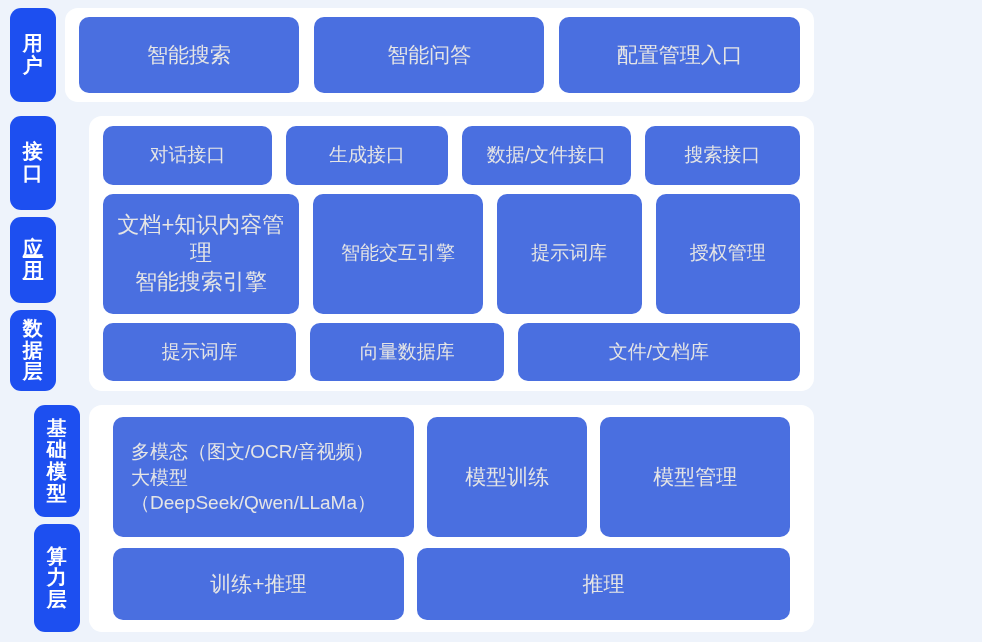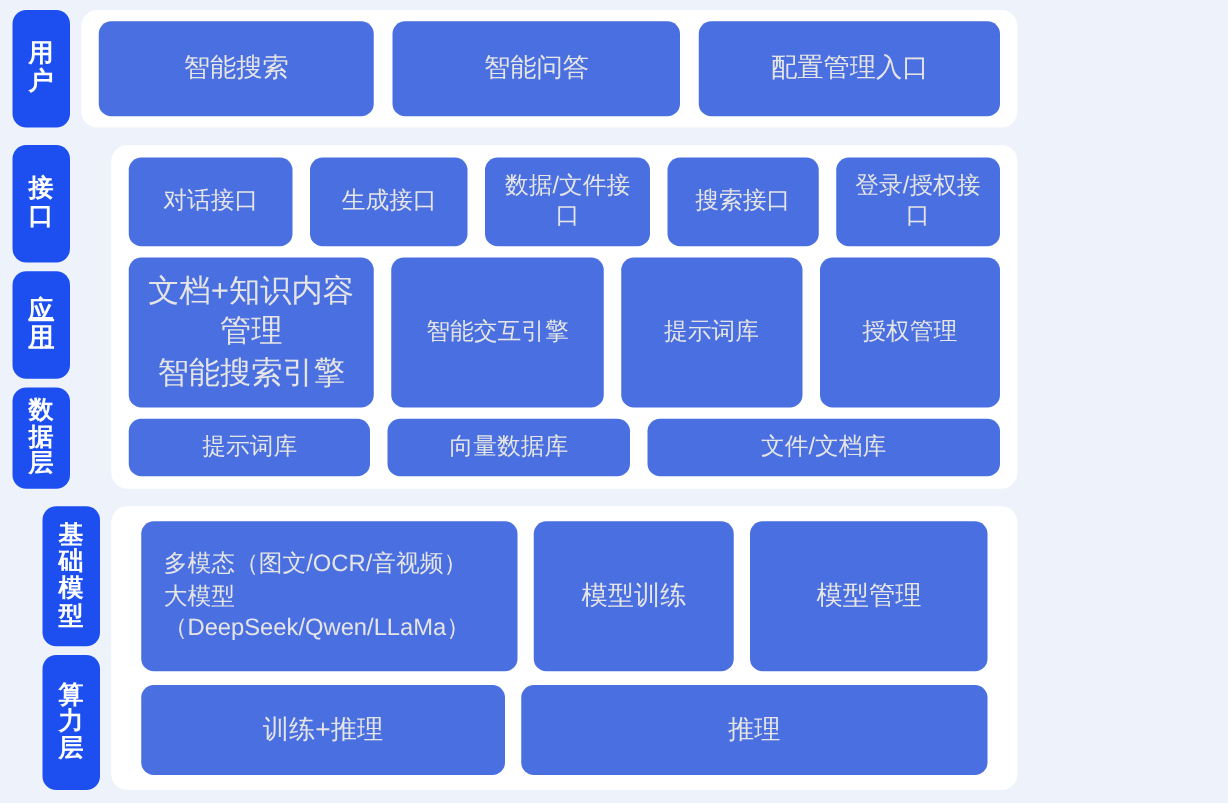--- a/index.html
+++ b/index.html
@@ -111,21 +111,21 @@
     text-align: center;
     font-size: 21px;
     font-weight: 400;
     line-height: 1.28;
     box-sizing: border-box;
     padding: 4px 8px;
     white-space: pre-line;
     flex: 1 1 0;
   }
   .card-sm { font-size: 19px; }
-  .card-multiline { font-size: 25px; line-height: 1.3; }
+  .card-multiline { font-size: 22px; line-height: 1.3; }
   .card-mm { font-size: 19px; line-height: 1.32; text-align: left; padding-left: 18px; }
 
   
   .g-1   { flex-grow: 1; }
   .g-105 { flex-grow: 1.05; }
   .g-11  { flex-grow: 1.1; }
   .g-12  { flex-grow: 1.2; }
   .g-13  { flex-grow: 1.3; }
   .g-14  { flex-grow: 1.4; }
   .g-15  { flex-grow: 1.5; }
@@ -163,21 +163,20 @@
         <span>数据层</span>
       </div>
     </div>
     <div class="panel panel-middle">
 
       <div class="row row-middle">
         <div class="card card-sm g-11">对话接口</div>
         <div class="card card-sm g-105">生成接口</div>
         <div class="card card-sm g-11">数据/文件接口</div>
         <div class="card card-sm g-1">搜索接口</div>
-        <div class="card card-sm g-11">登录/授权接口</div>
       </div>
 
       <div class="row row-middle">
         <div class="card card-multiline g-14">文档+知识内容管理
 智能搜索引擎</div>
         <div class="card card-sm g-12">智能交互引擎</div>
         <div class="card card-sm g-1">提示词库</div>
         <div class="card card-sm g-1">授权管理</div>
       </div>
 

